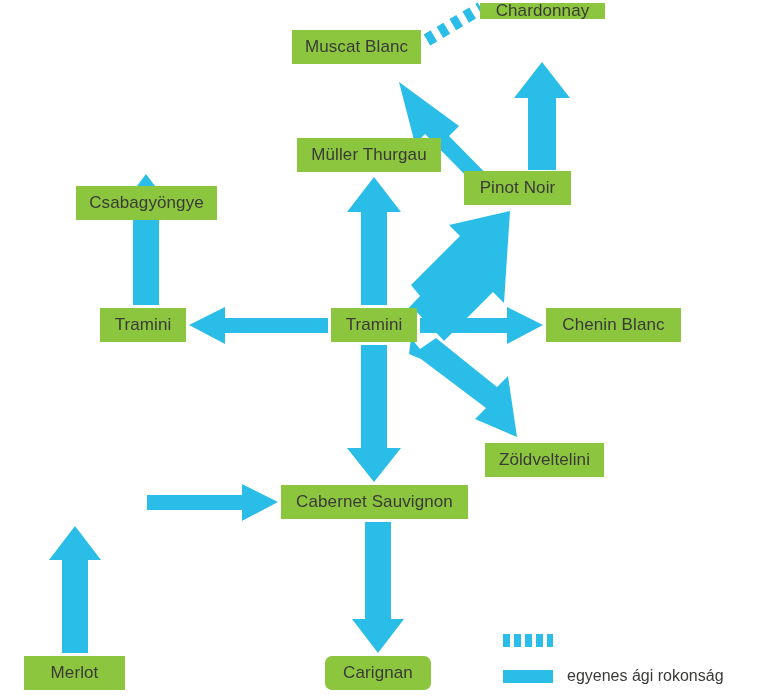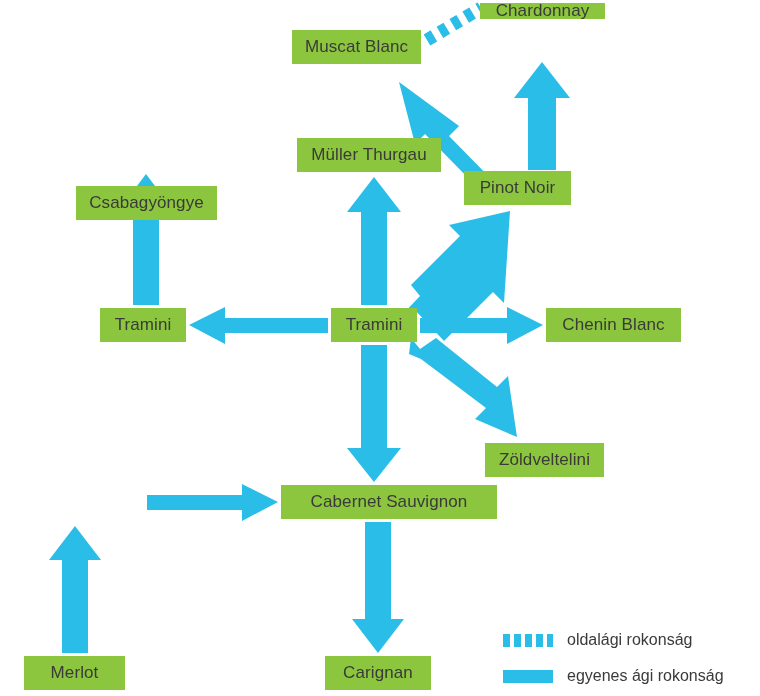--- a/index.html
+++ b/index.html
@@ -162,36 +162,35 @@
 
   <div class="node" style="left:546px; top:308px; width:135px; height:34px;">
     <span>Chenin Blanc</span>
   </div>
 
   <div class="node" style="left:485px; top:443px; width:119px; height:34px;">
     <span>Zöldveltelini</span>
   </div>
 
 
-  <div class="node" style="left:281px; top:485px; width:216px; height:34px;">
+  <div class="node" style="left:281px; top:485px; width:187px; height:34px;">
     <span>Cabernet Sauvignon</span>
   </div>
 
   <div class="node" style="left:24px; top:656px; width:101px; height:34px;">
     <span>Merlot</span>
   </div>
 
-  <div class="node" style="left:325px; top:656px; width:106px; height:34px;">
+  <div class="node" style="left:325px; top:656px; width:106px; height:34px;border-radius:7px;">
     <span>Carignan</span>
   </div>
 
   <div class="legend">
     <div class="legend-row">
       <div class="legend-swatch dashed"></div>
-      <div class="legend-label">oldalági rokonság</div>
     </div>
     <div class="legend-row">
       <div class="legend-swatch solid"></div>
       <div class="legend-label">egyenes ági rokonság</div>
     </div>
   </div>
 
 </div>
 
 </body></html>

